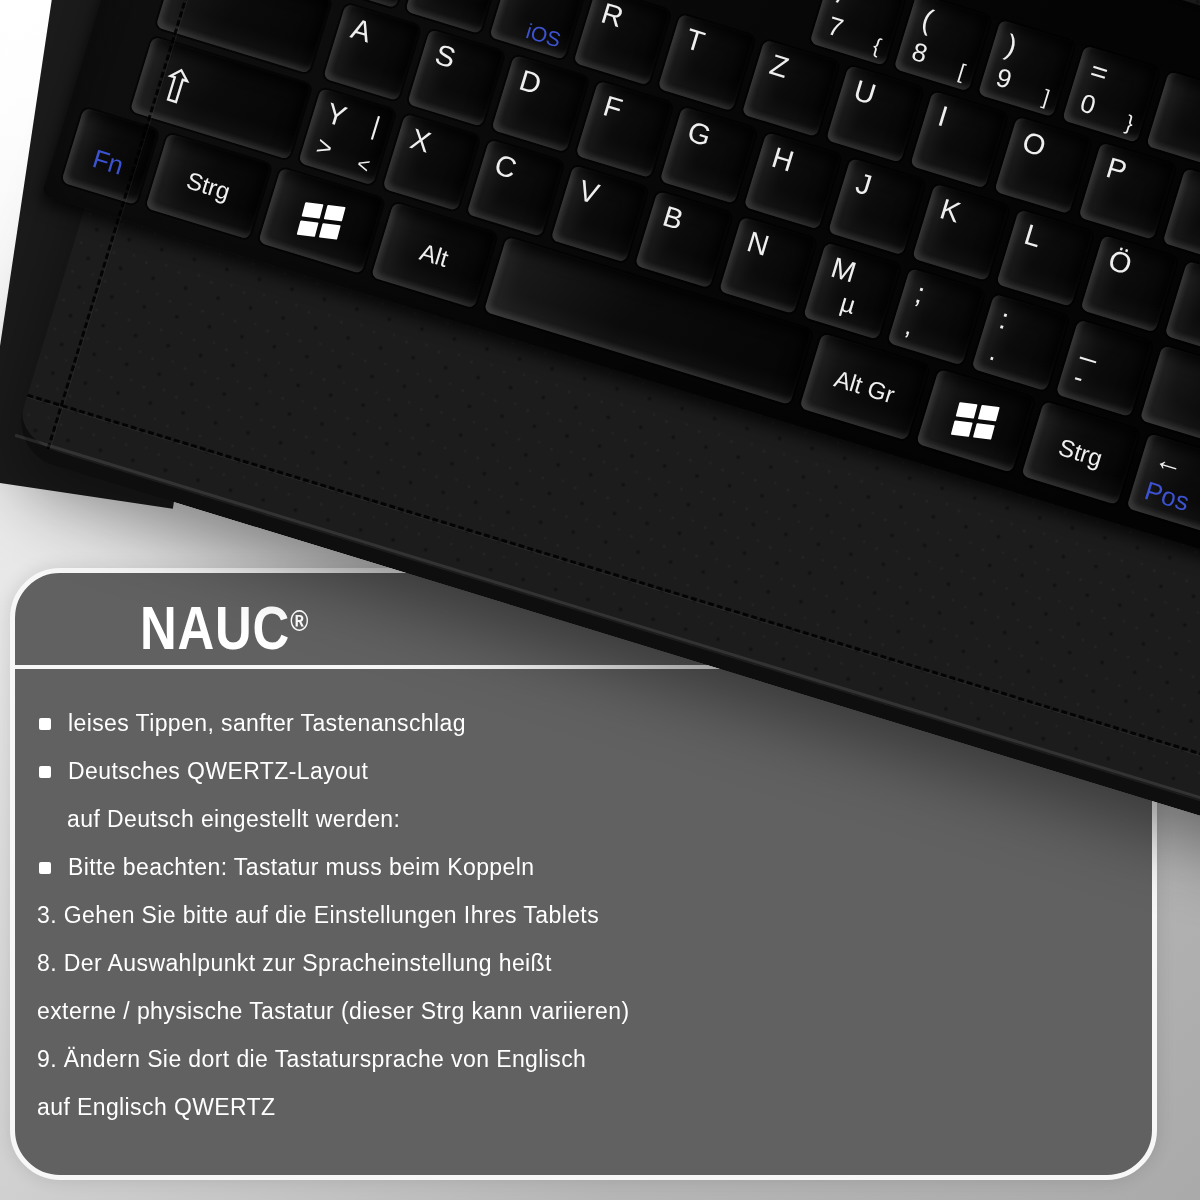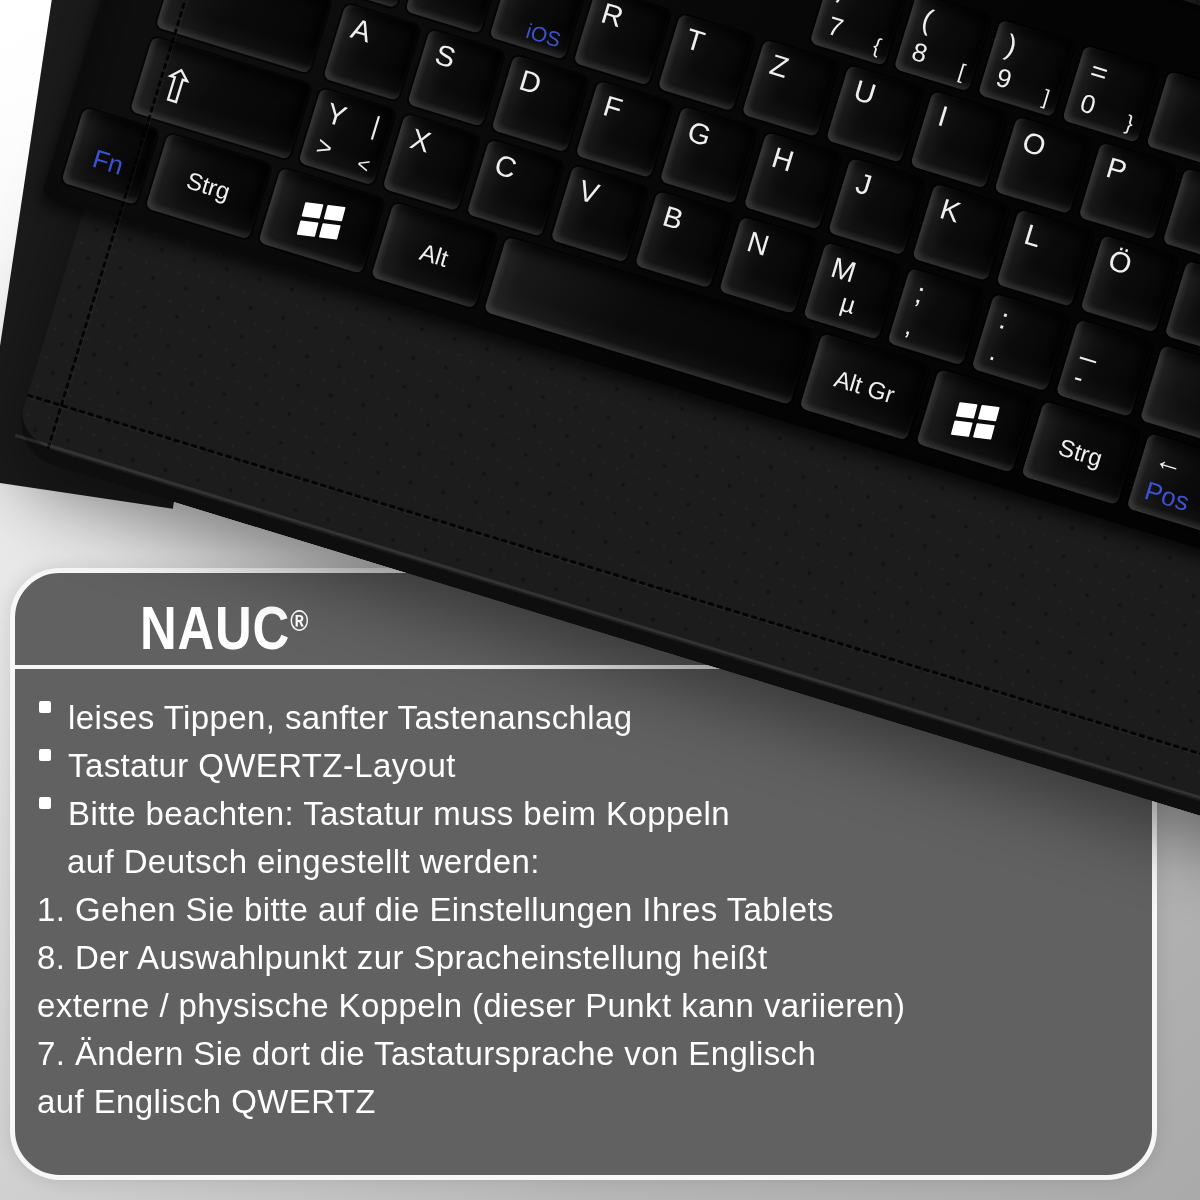--- a/index.html
+++ b/index.html
@@ -15,22 +15,22 @@
   .info-panel{position:absolute;left:10px;top:568px;width:1147px;height:612px;
       box-sizing:border-box;border:5px solid #f7f7f7;border-radius:50px;
       background:var(--panel-bg,#616161);z-index:2;
       box-shadow:0 0 18px rgba(0,0,0,.12);}
   .panel-header{height:92px;box-sizing:border-box;padding:20px 0 0 125px;}
   .brand{display:inline-block;transform:scaleX(.82);transform-origin:0 0;
       font-size:62px;line-height:56px;font-weight:700;color:#ffffff;letter-spacing:1px;white-space:nowrap;}
   .brand sup{font-size:30px;font-weight:700;vertical-align:18px;letter-spacing:0;}
   .panel-divider{height:4px;background:#f7f7f7;width:100%;}
   .panel-body{padding:30px 18px 0 22px;}
-  .pline{height:48px;display:flex;color:#ffffff;
-      font-size:33px;letter-spacing:.4px;white-space:nowrap;}
+  .pline{height:48px;display:flex;align-items:center;color:#ffffff;
+      font-size:23px;letter-spacing:.4px;white-space:nowrap;}
   .pline.indent{padding-left:30px;}
   .bullet{width:12px;height:12px;background:#ffffff;border-radius:2px;flex:none;
       margin:2px 17px 0 2px;}
 
   
   .case-lip{position:absolute;left:-20px;top:-480px;width:195px;height:960px;
       background:#1b1b1b;transform:rotate(8.5deg);transform-origin:0 960px;z-index:3;}
   .kb-case{position:absolute;left:10px;top:-498px;width:1700px;height:950px;
       box-sizing:border-box;border-bottom:14px solid #0e0e0e;
       border-bottom-left-radius:46px;
@@ -87,40 +87,40 @@
       <span class="brand"><span>NAUC</span><sup>®</sup></span>
     </div>
     <div class="panel-divider"></div>
     <div class="panel-body" id="panel-lines">
         <div class="pline">
           <span class="bullet"></span>
           <span class="ptext">leises Tippen, sanfter Tastenanschlag</span>
         </div>
         <div class="pline">
           <span class="bullet"></span>
-          <span class="ptext">Tastatur QWERTZ-Layout</span>
+          <span class="ptext">Deutsches QWERTZ-Layout</span>
+        </div>
+        <div class="pline indent">
+          <span class="ptext">auf Deutsch eingestellt werden:</span>
         </div>
         <div class="pline">
           <span class="bullet"></span>
           <span class="ptext">Bitte beachten: Tastatur muss beim Koppeln</span>
         </div>
-        <div class="pline indent">
-          <span class="ptext">auf Deutsch eingestellt werden:</span>
-        </div>
-        <div class="pline">
-          <span class="ptext">1. Gehen Sie bitte auf die Einstellungen Ihres Tablets</span>
+        <div class="pline">
+          <span class="ptext">3. Gehen Sie bitte auf die Einstellungen Ihres Tablets</span>
         </div>
         <div class="pline">
           <span class="ptext">8. Der Auswahlpunkt zur Spracheinstellung heißt</span>
         </div>
         <div class="pline">
-          <span class="ptext">externe / physische Koppeln (dieser Punkt kann variieren)</span>
-        </div>
-        <div class="pline">
-          <span class="ptext">7. Ändern Sie dort die Tastatursprache von Englisch</span>
+          <span class="ptext">externe / physische Tastatur (dieser Strg kann variieren)</span>
+        </div>
+        <div class="pline">
+          <span class="ptext">9. Ändern Sie dort die Tastatursprache von Englisch</span>
         </div>
         <div class="pline">
           <span class="ptext">auf Englisch QWERTZ</span>
         </div>
       </div>
   </div>
 
   <div class="case-lip"></div>
 
   <div class="kb-case">

